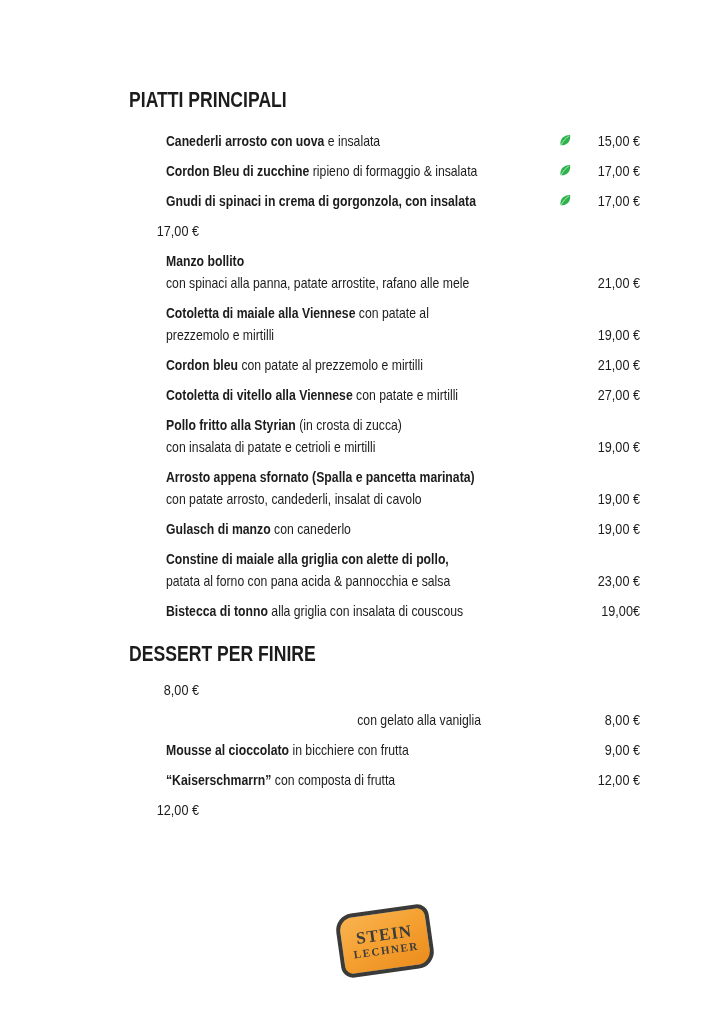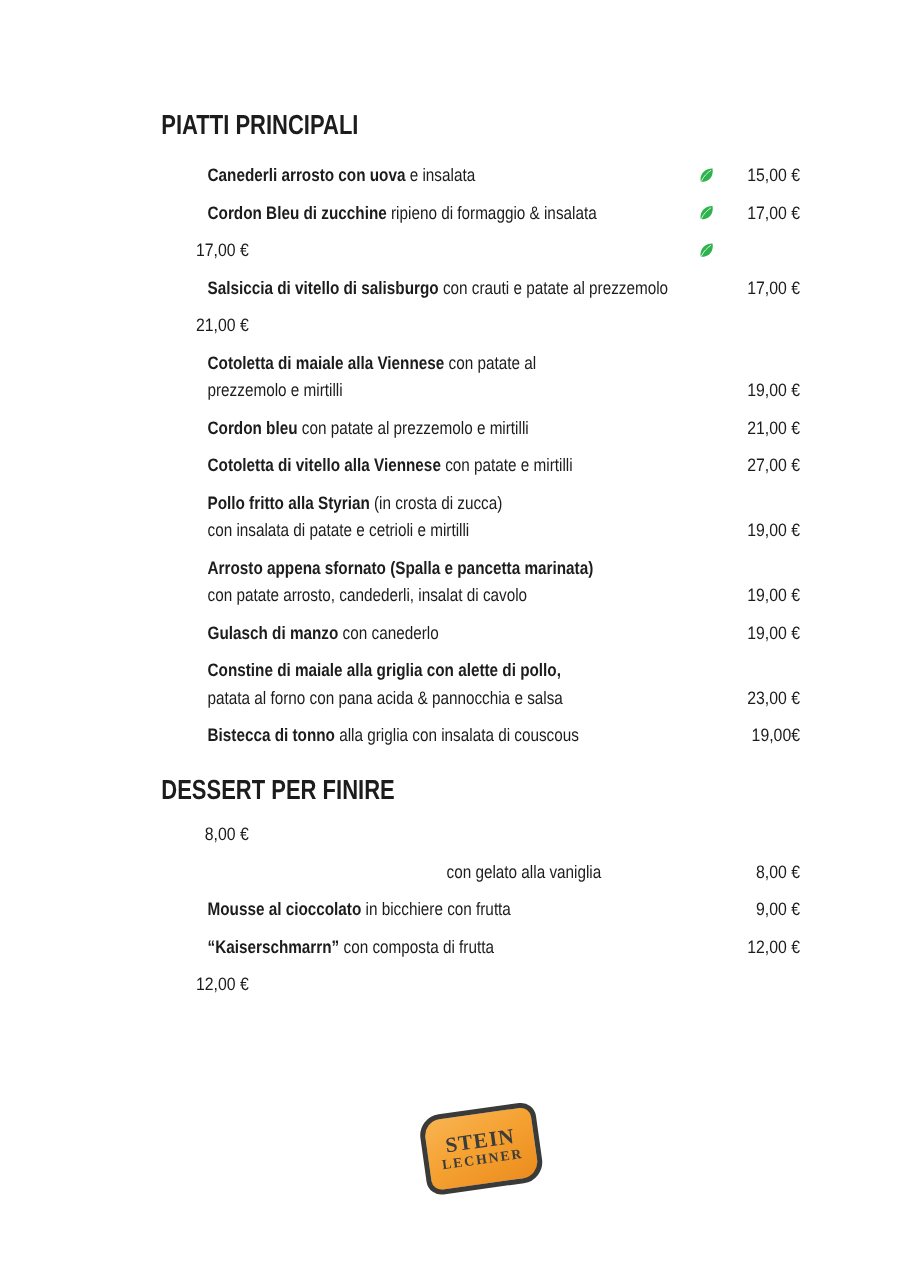--- a/index.html
+++ b/index.html
@@ -92,33 +92,37 @@
           <div class="item-text">
             <div class="line"><span class="item-name">Cordon Bleu di zucchine</span><span> ripieno di formaggio &amp; insalata</span></div>
           </div>
           <svg class="leaf" viewBox="0 0 16 16">
             <path d="M3.2 14 C2.2 13 2.6 8 5.5 5.2 C8.2 2.6 12 2 13.8 2.2 C14.4 6.5 13.2 10 10.6 12 C8 14 4.6 14.4 3.2 14 Z" fill="var(--leaf)"></path>
             <path d="M3.6 13.6 C5.4 9.4 8.6 6.2 12.4 3.6" stroke="#d9f5e1" stroke-width="0.9" fill="none"></path>
           </svg>
           <div class="price">17,00 €</div>
         </div>
         <div class="item">
+          <div class="item-text">
+            <div class="line"><span class="item-name">Gnudi di spinaci in crema di gorgonzola, con insalata</span></div>
+          </div>
           <svg class="leaf" viewBox="0 0 16 16">
             <path d="M3.2 14 C2.2 13 2.6 8 5.5 5.2 C8.2 2.6 12 2 13.8 2.2 C14.4 6.5 13.2 10 10.6 12 C8 14 4.6 14.4 3.2 14 Z" fill="var(--leaf)"></path>
             <path d="M3.6 13.6 C5.4 9.4 8.6 6.2 12.4 3.6" stroke="#d9f5e1" stroke-width="0.9" fill="none"></path>
           </svg>
           <div class="price">17,00 €</div>
         </div>
         <div class="item">
-          <div class="item-text">
-            <div class="line"><span class="item-name">Salsiccia di vitello di salisburgo</span><span> con crauti e patate al prezzemolo</span></div>
-          </div>
           <div class="price">17,00 €</div>
         </div>
         <div class="item">
+          <div class="item-text">
+            <div class="line"><span class="item-name">Manzo bollito</span></div>
+            <div class="line">con spinaci alla panna, patate arrostite, rafano alle mele</div>
+          </div>
           <div class="price">21,00 €</div>
         </div>
         <div class="item">
           <div class="item-text">
             <div class="line"><span class="item-name">Cotoletta di maiale alla Viennese</span><span> con patate al</span></div>
             <div class="line">prezzemolo e mirtilli</div>
           </div>
           <div class="price">19,00 €</div>
         </div>
         <div class="item">

